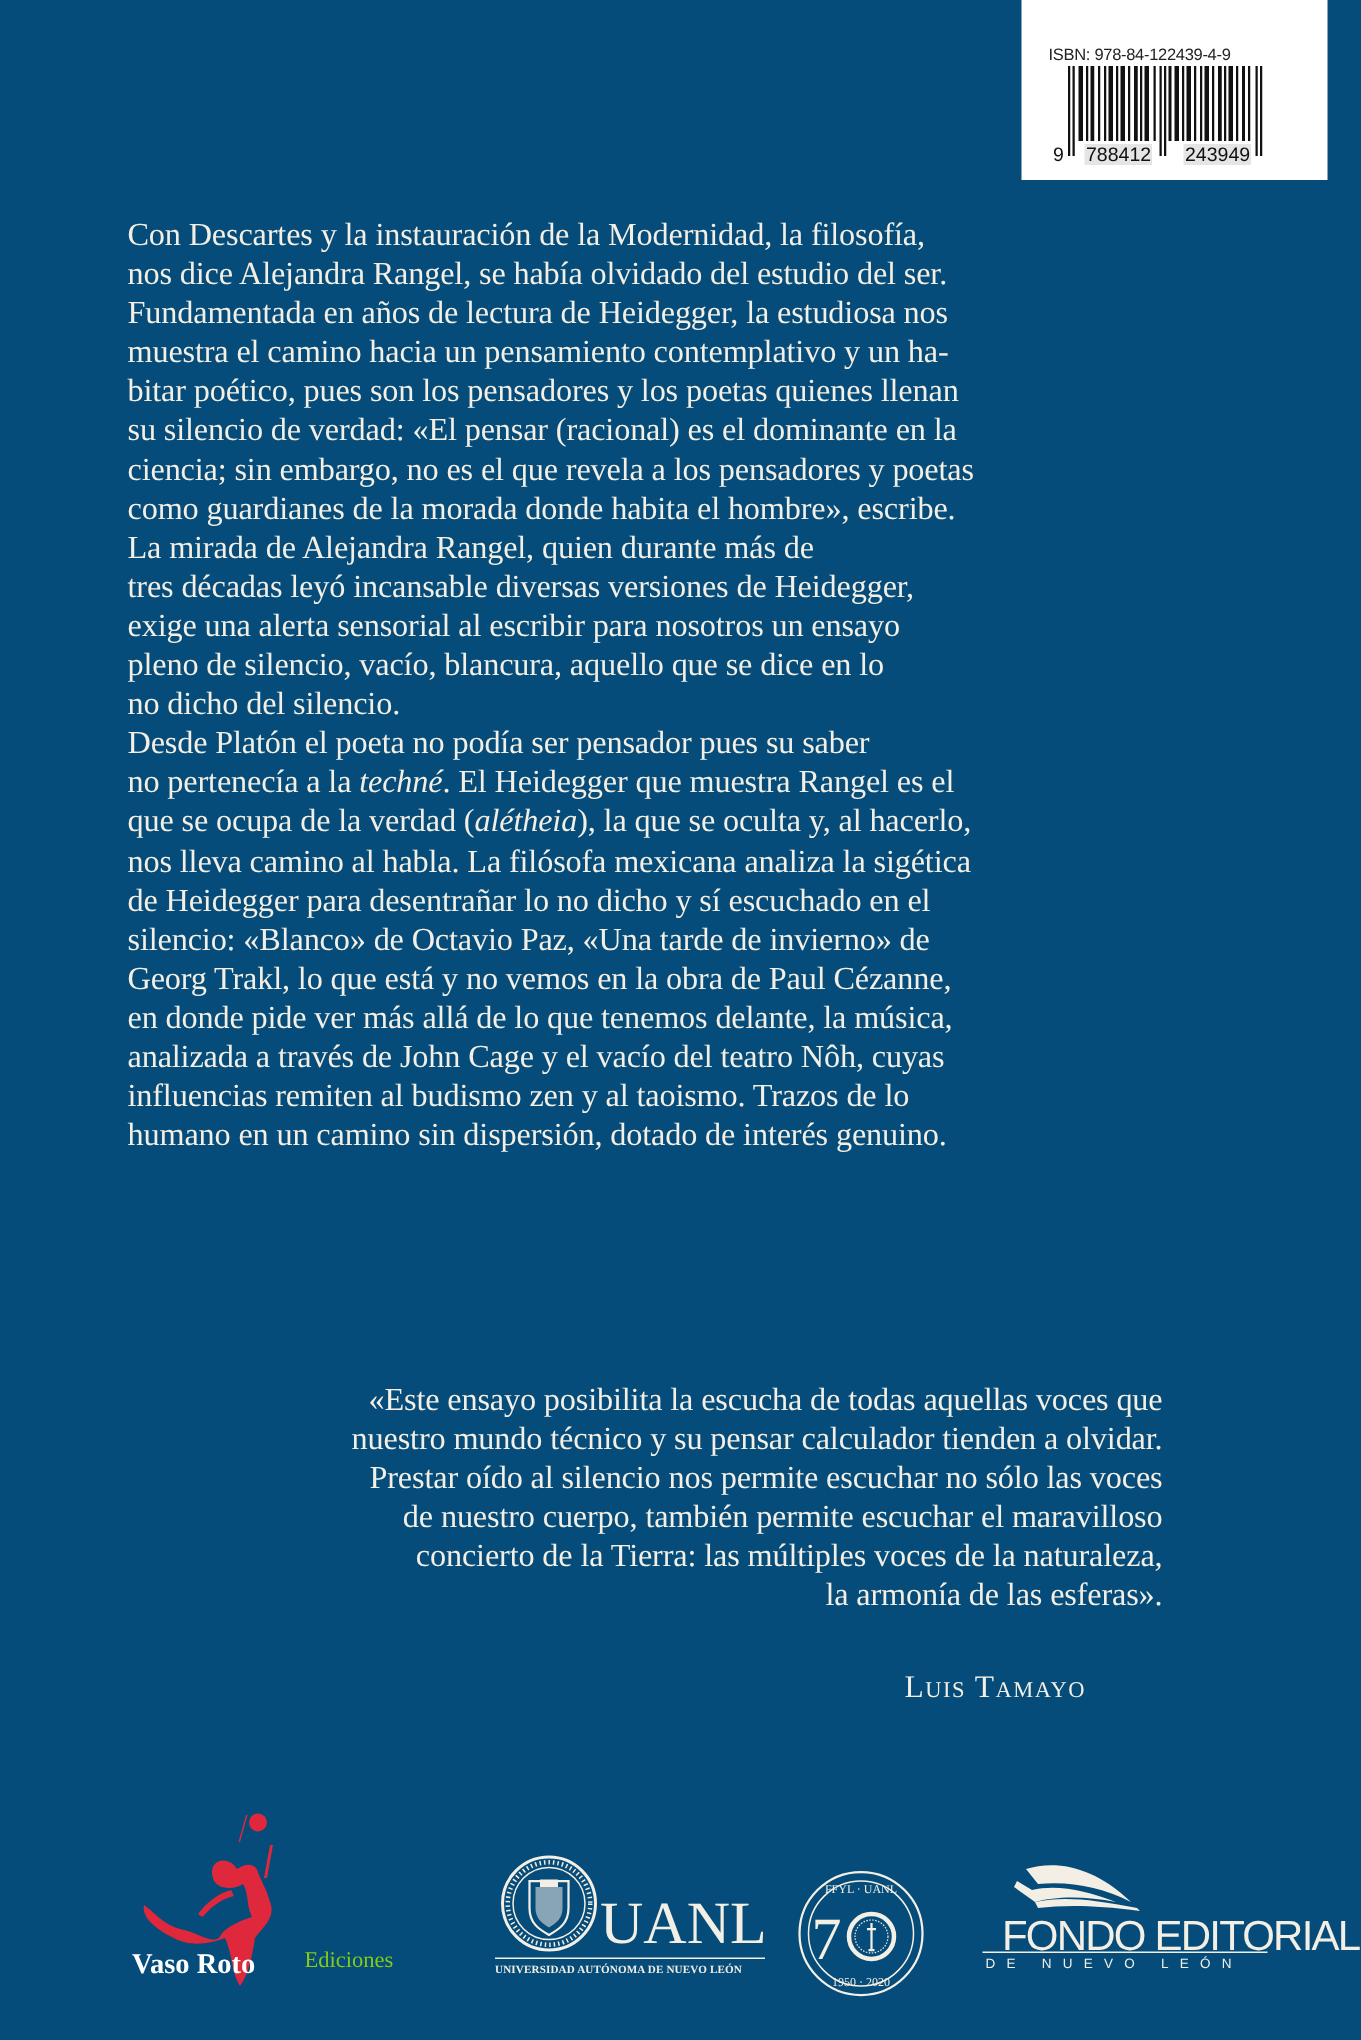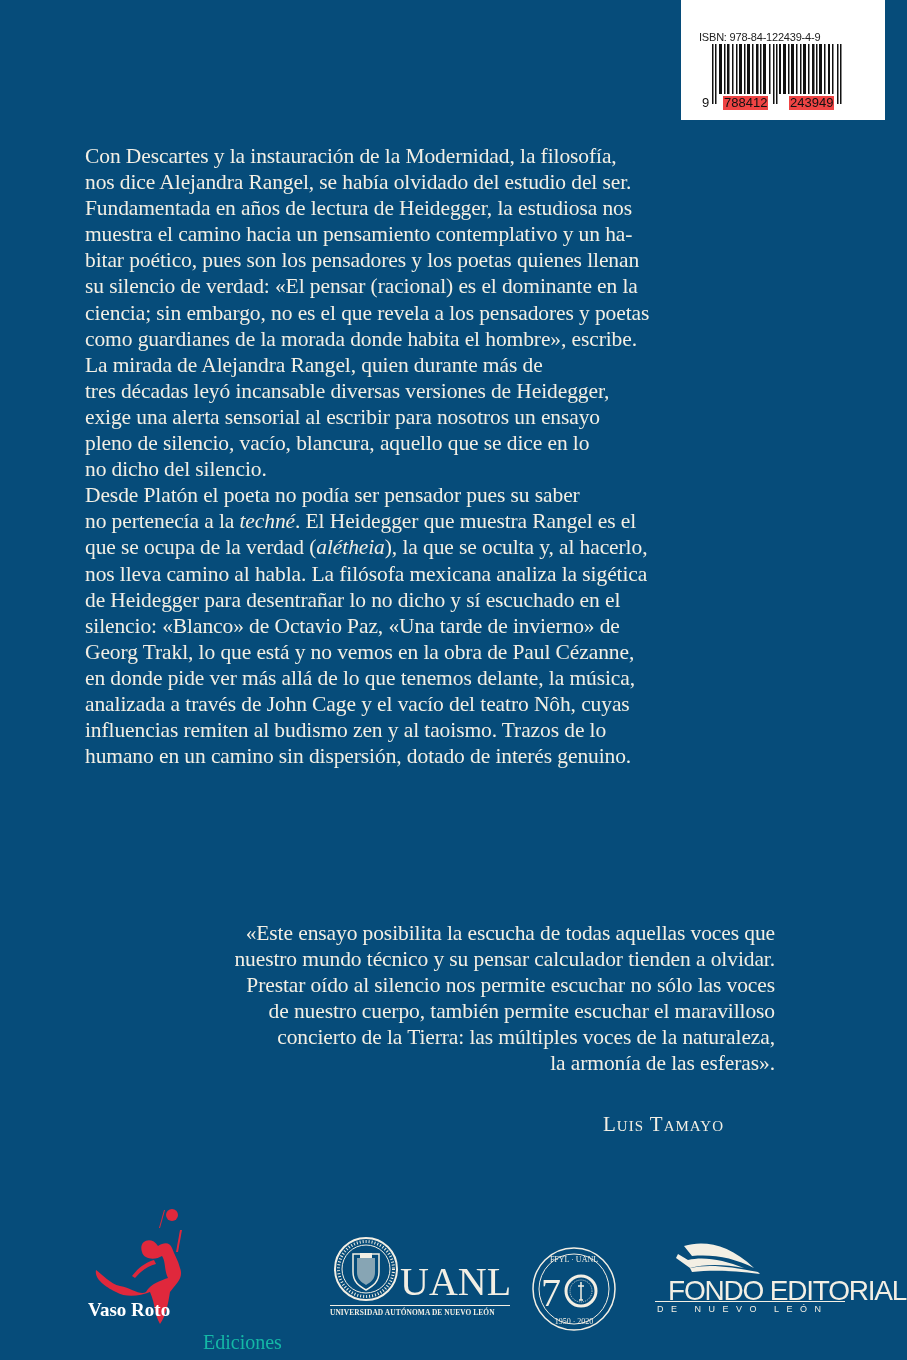--- a/index.html
+++ b/index.html
@@ -37,21 +37,21 @@
       position: absolute;
       left: 31px;
       top: 44px;
     }
     .barcode-digits {
       position: absolute;
       top: 96px;
       font-family: "Liberation Sans", "DejaVu Sans", sans-serif;
       font-size: 13px;
       color: #111;
-      background: #ef4444;
+      background: #e5e5e5;
       padding: 0 1px;
       line-height: 14px;
     }
     .d-first { left: 20px; background: transparent; }
     .d-left { left: 42px; }
     .d-right { left: 108px; }
 
     .body-text {
       position: absolute;
       left: 85px;
@@ -99,23 +99,22 @@
       left: 8px;
       top: 111px;
       font-size: 19px;
       font-weight: bold;
       color: #ffffff;
     }
     .vaso-light {
       position: absolute;
       left: 123px;
       top: 111px;
-      font-size: 20px;
-      color: #14b8a6;
-      margin-top: 32px;
+      font-size: 15px;
+      color: #84cc16;
     }
     .logo-uanl {
       position: absolute;
       left: 328px;
       top: 1236px;
       width: 190px;
       height: 100px;
     }
     .uanl-word {
       position: absolute;

